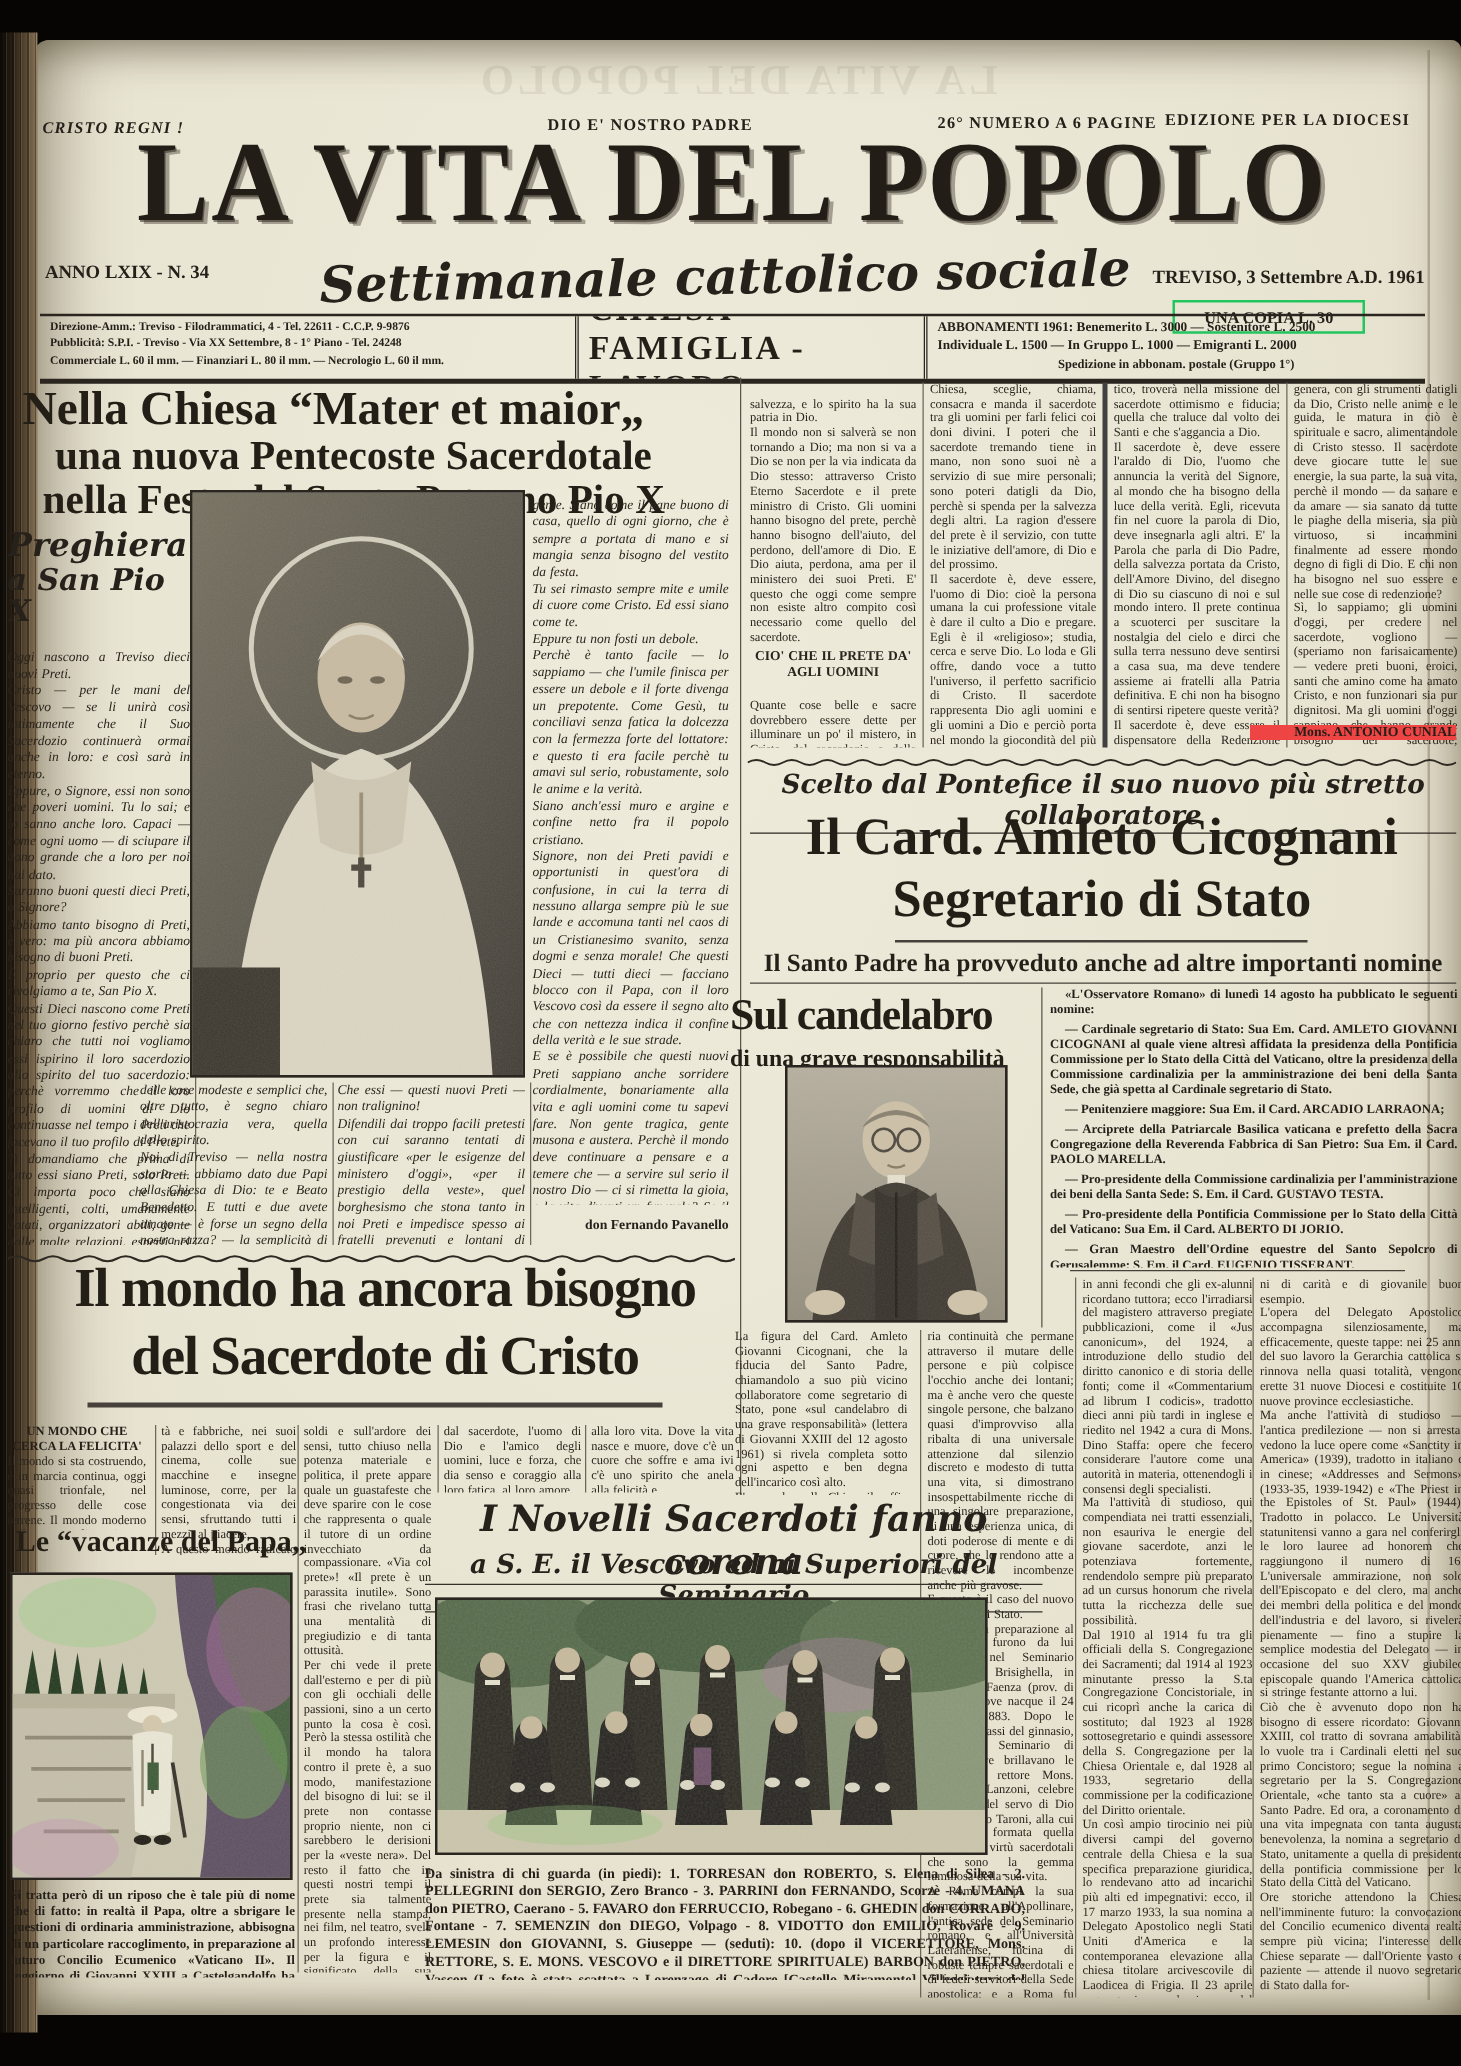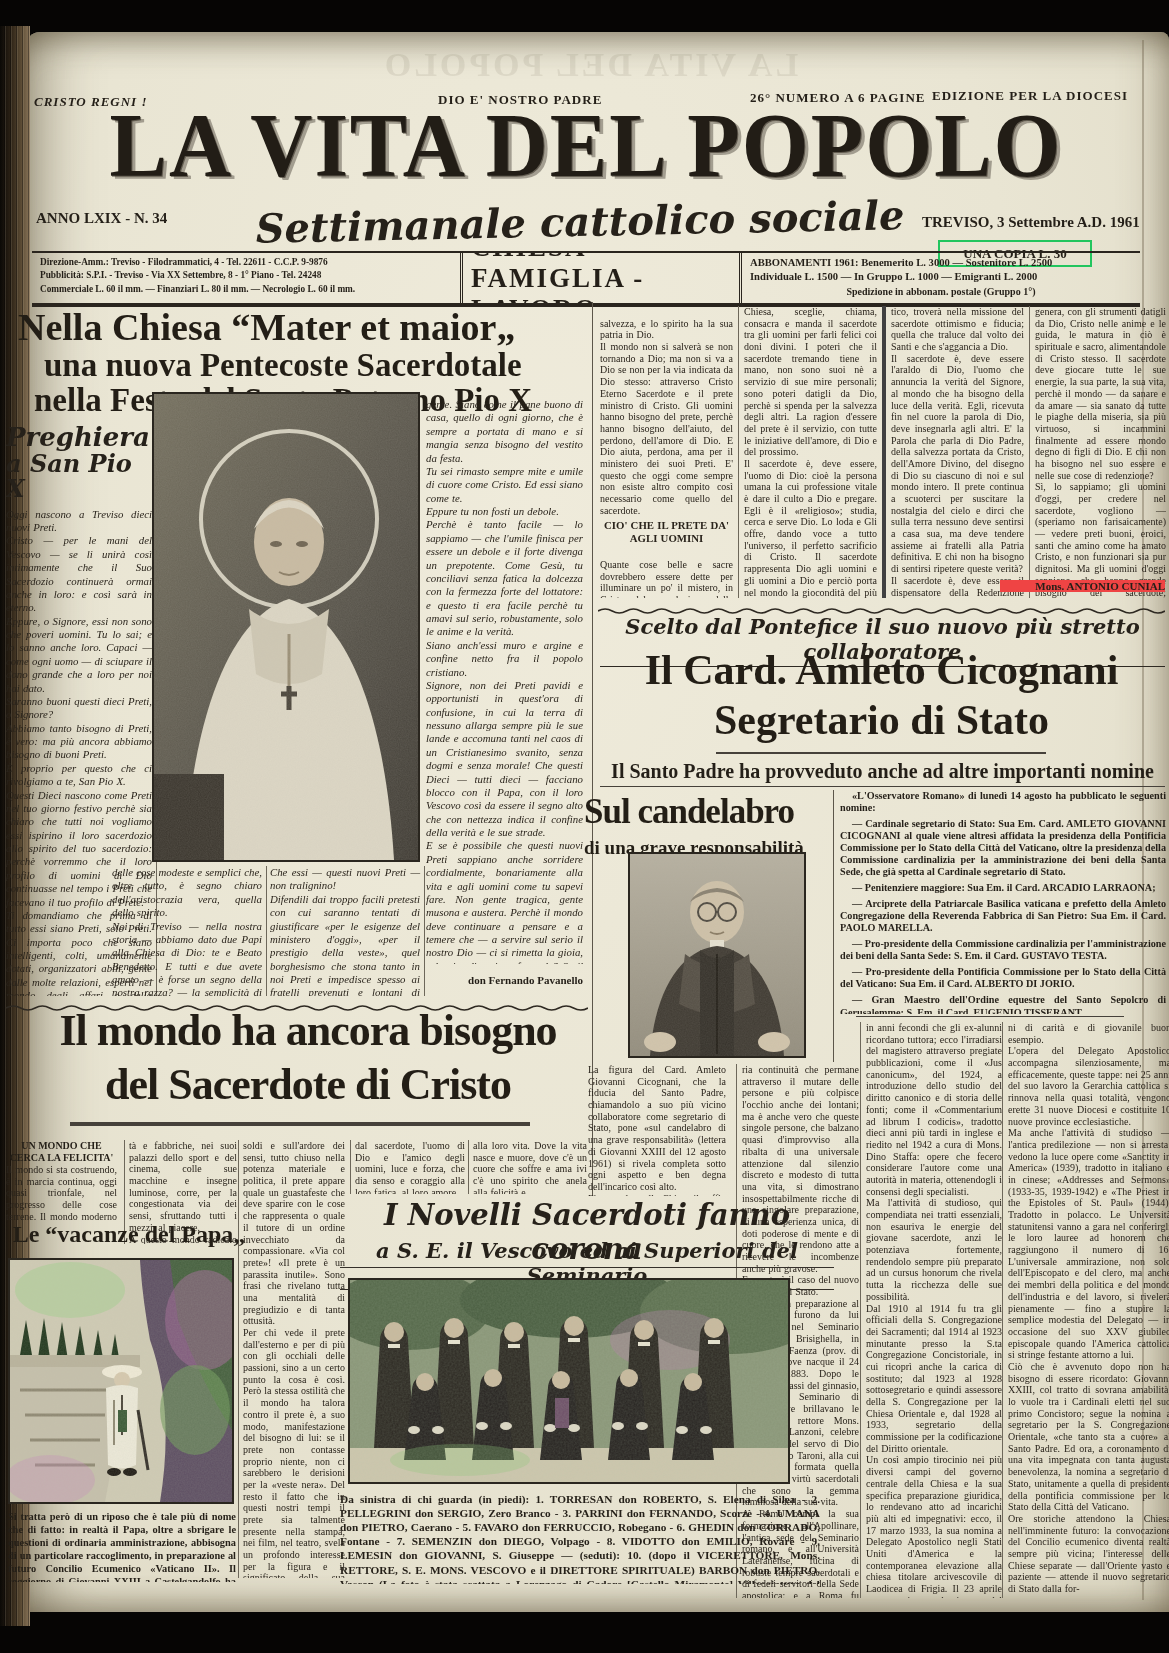--- a/index.html
+++ b/index.html
@@ -93,21 +93,21 @@
   </div>
 
   <div class="abs" style="left:18px;top:308px;width:552px;">
     <div class="headline1" style="font-size:38px;">Nella Chiesa “Mater et maior„</div>
     <div class="headline1" style="font-size:33px;margin-left:26px;">una nuova Pentecoste Sacerdotale</div>
     <div class="headline1" style="font-size:33px;margin-left:16px;">nella Festa del Santo Patrono Pio X</div>
   </div>
 
   <div class="abs" style="left:6px;top:424px;width:146px;height:572px;border-right:1px solid #6d675a;padding-right:4px;overflow:hidden;">
     <div class="script" style="font-size:26px;line-height:1.05;">Preghiera</div>
-    <div class="script" style="font-size:24px;line-height:1.05;margin-bottom:6px;">a San Pio X</div>
+    <div class="script" style="font-size:24px;line-height:1.05;margin-bottom:18px;">a San Pio X</div>
     <div class="col ital">Oggi nascono a Treviso dieci nuovi Preti.
 Cristo — per le mani del Vescovo — se li unirà così intimamente che il Suo Sacerdozio continuerà ormai anche in loro: e così sarà in eterno.
 Eppure, o Signore, essi non sono che poveri uomini. Tu lo sai; e lo sanno anche loro. Capaci — come ogni uomo — di sciupare il dono grande che a loro per noi hai dato.
 Saranno buoni questi dieci Preti, o Signore?
 Abbiamo tanto bisogno di Preti, è vero: ma più ancora abbiamo bisogno di buoni Preti.
 È proprio per questo che ci rivolgiamo a te, San Pio X.
 Questi Dieci nascono come Preti nel tuo giorno festivo perchè sia chiaro che tutti noi vogliamo essi ispirino il loro sacerdozio allo spirito del tuo sacerdozio: perchè vorremmo che il loro profilo di uomini di Dio continuasse nel tempo i Preti che facevano il tuo profilo di Prete.
 Ti domandiamo che prima di tutto essi siano Preti, solo Preti. Ci importa poco che siano intelligenti, colti, umanamente dotati, organizzatori abili, gente dalle molte relazioni, esperti nel mondo degli affari o della politica: noi li vogliamo Preti come fosti Tu: prima di tutto. Il resto... Anche il resto, se ci sarà, ci è caro. Ma ci importa che, quando li avvicineremo, possiamo avvertire con chiarezza che a loro — a questi Dieci — preme prima di tutto il regno di Dio e la giustizia. Che per tutto il resto siano estranei e ignari come un bambino; abbiano il buon gusto</div>
   </div>
 
@@ -193,21 +193,21 @@
   <div class="abs b ctr" style="left:600px;top:760px;width:565px;font-size:20px;border-bottom:1px solid #46413a;padding-bottom:3px;">Il Santo Padre ha provveduto anche ad altre importanti nomine</div>
 
   <div class="abs headline1" style="left:584px;top:794px;width:248px;font-size:35px;letter-spacing:-1px;">Sul candelabro</div>
   <div class="abs headline1" style="left:584px;top:838px;width:248px;font-size:19px;">di una grave responsabilità</div>
   <div class="abs vr" style="left:833px;top:790px;height:272px;"></div>
 
   <div class="abs" style="left:840px;top:790px;width:326px;height:224px;overflow:hidden;">
     <div class="nom">«L'Osservatore Romano» di lunedì 14 agosto ha pubblicato le seguenti nomine:</div>
     <div class="nom">— Cardinale segretario di Stato: Sua Em. Card. AMLETO GIOVANNI CICOGNANI al quale viene altresì affidata la presidenza della Pontificia Commissione per lo Stato della Città del Vaticano, oltre la presidenza della Commissione cardinalizia per la amministrazione dei beni della Santa Sede, che già spetta al Cardinale segretario di Stato.</div>
     <div class="nom">— Penitenziere maggiore: Sua Em. il Card. ARCADIO LARRAONA;</div>
-    <div class="nom">— Arciprete della Patriarcale Basilica vaticana e prefetto della Amleto Congregazione della Reverenda Fabbrica di San Pietro: Sua Em. il Card. PAOLO MARELLA.</div>
+    <div class="nom">— Arciprete della Patriarcale Basilica vaticana e prefetto della Sacra Congregazione della Reverenda Fabbrica di San Pietro: Sua Em. il Card. PAOLO MARELLA.</div>
     <div class="nom">— Pro-presidente della Commissione cardinalizia per l'amministrazione dei beni della Santa Sede: S. Em. il Card. GUSTAVO TESTA.</div>
     <div class="nom">— Pro-presidente della Pontificia Commissione per lo Stato della Città del Vaticano: Sua Em. il Card. ALBERTO DI JORIO.</div>
     <div class="nom">— Gran Maestro dell'Ordine equestre del Santo Sepolcro di Gerusalemme: S. Em. il Card. EUGENIO TISSERANT.</div>
 
   </div>
   <div class="abs hr" style="left:856px;top:1016px;width:268px;height:1px;"></div>
 
   <div class="abs photo" style="left:628px;top:852px;width:178px;height:206px;">
     <svg width="174" height="202" viewBox="0 0 174 202">
       <defs>

